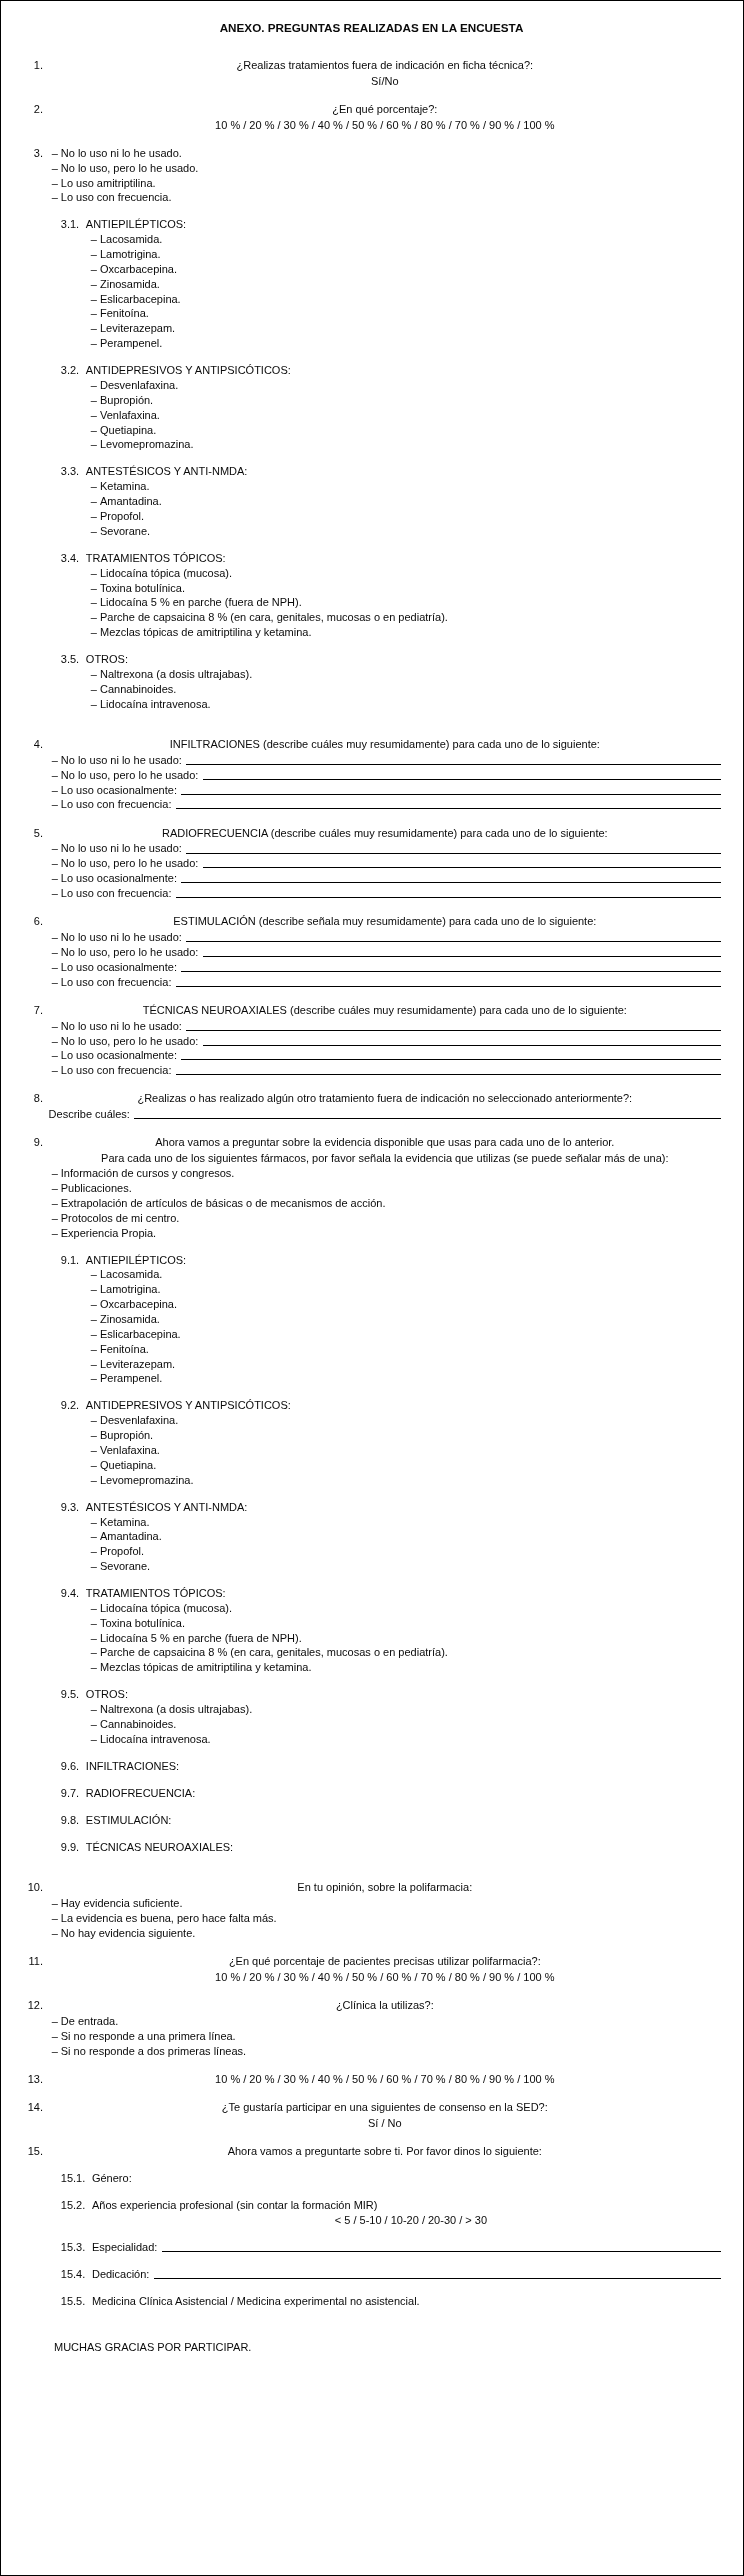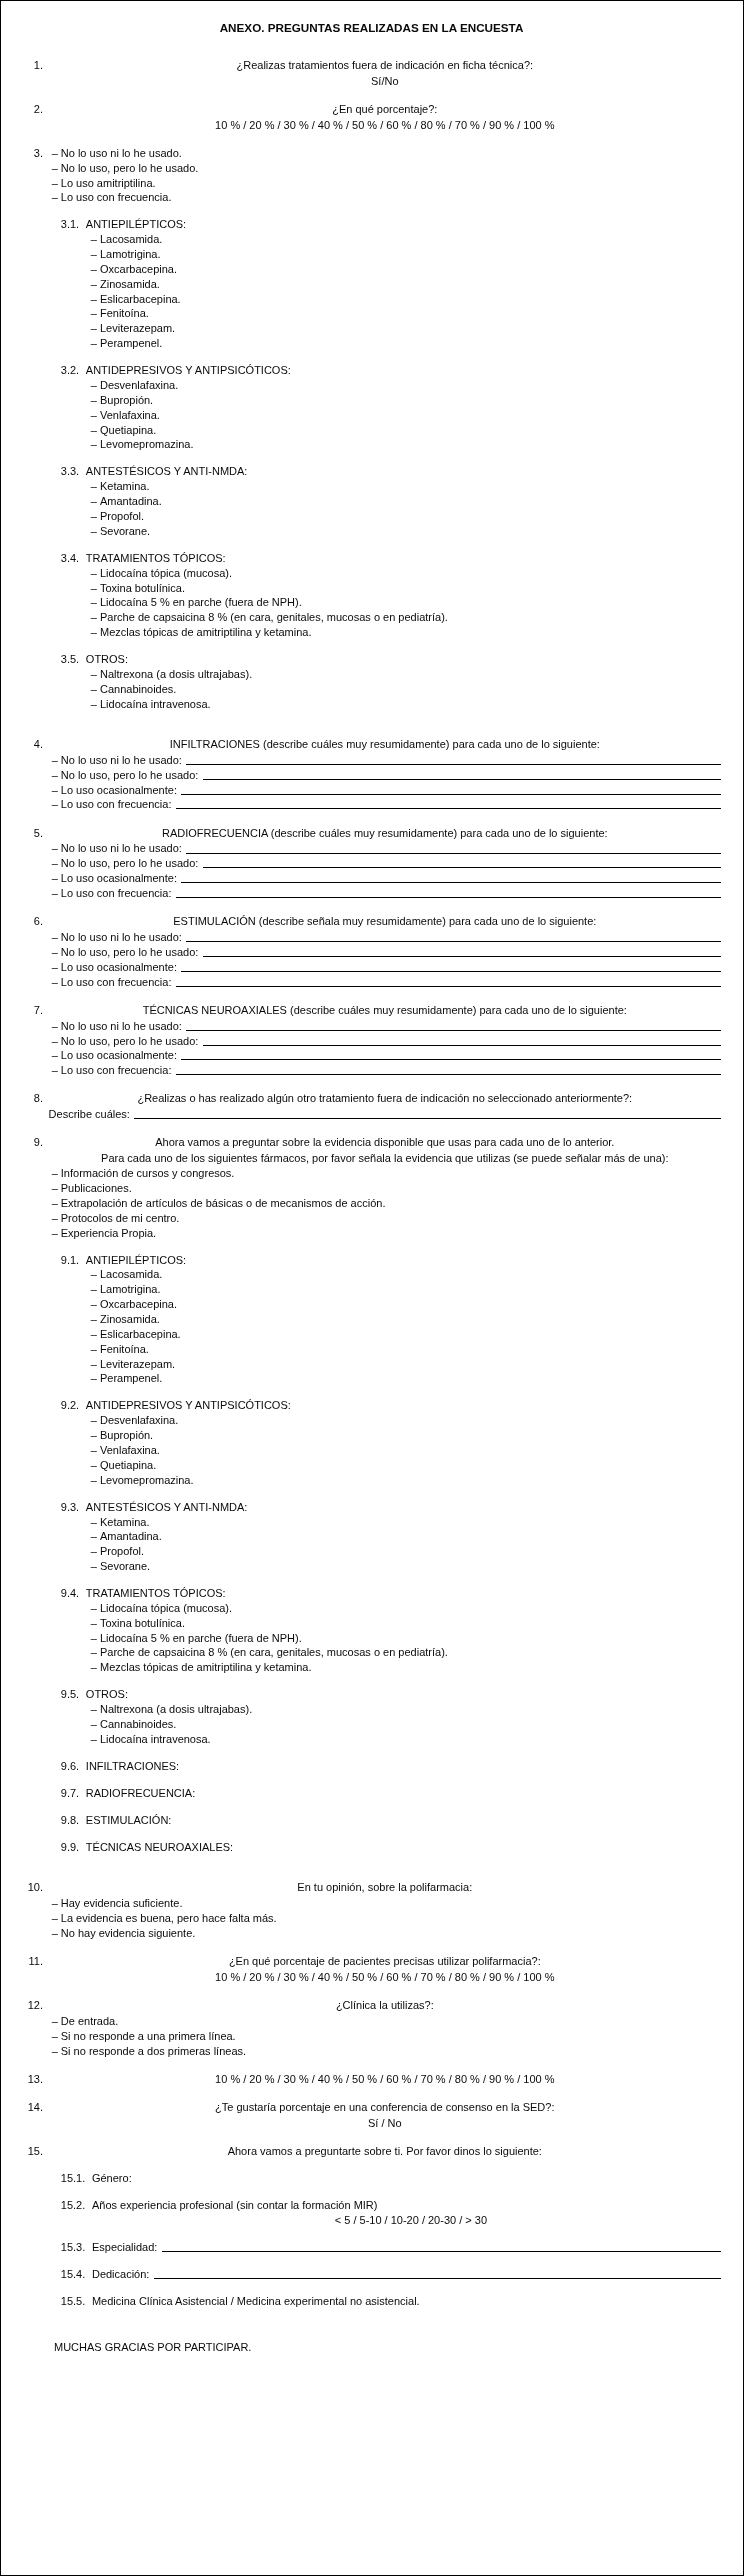--- a/index.html
+++ b/index.html
@@ -577,21 +577,21 @@
       </div>
       <div class="question">
         <div class="q-num">13.</div>
         <div class="q-content">
           <div class="line plain">10 % / 20 % / 30 % / 40 % / 50 % / 60 % / 70 % / 80 % / 90 % / 100 %</div>
         </div>
       </div>
       <div class="question">
         <div class="q-num">14.</div>
         <div class="q-content">
-          <div class="q-text">¿Te gustaría porcentaje en una conferencia de consenso en la SED?:</div>
+          <div class="q-text">¿Te gustaría participar en una siguientes de consenso en la SED?:</div>
           <div class="line plain">Sí / No</div>
         </div>
       </div>
       <div class="question">
         <div class="q-num">15.</div>
         <div class="q-content">
           <div class="q-text">Ahora vamos a preguntarte sobre ti. Por favor dinos lo siguiente:</div>
           <div class="sub">
             <div class="sub-head">
               <span class="sub-num">15.1.</span>

